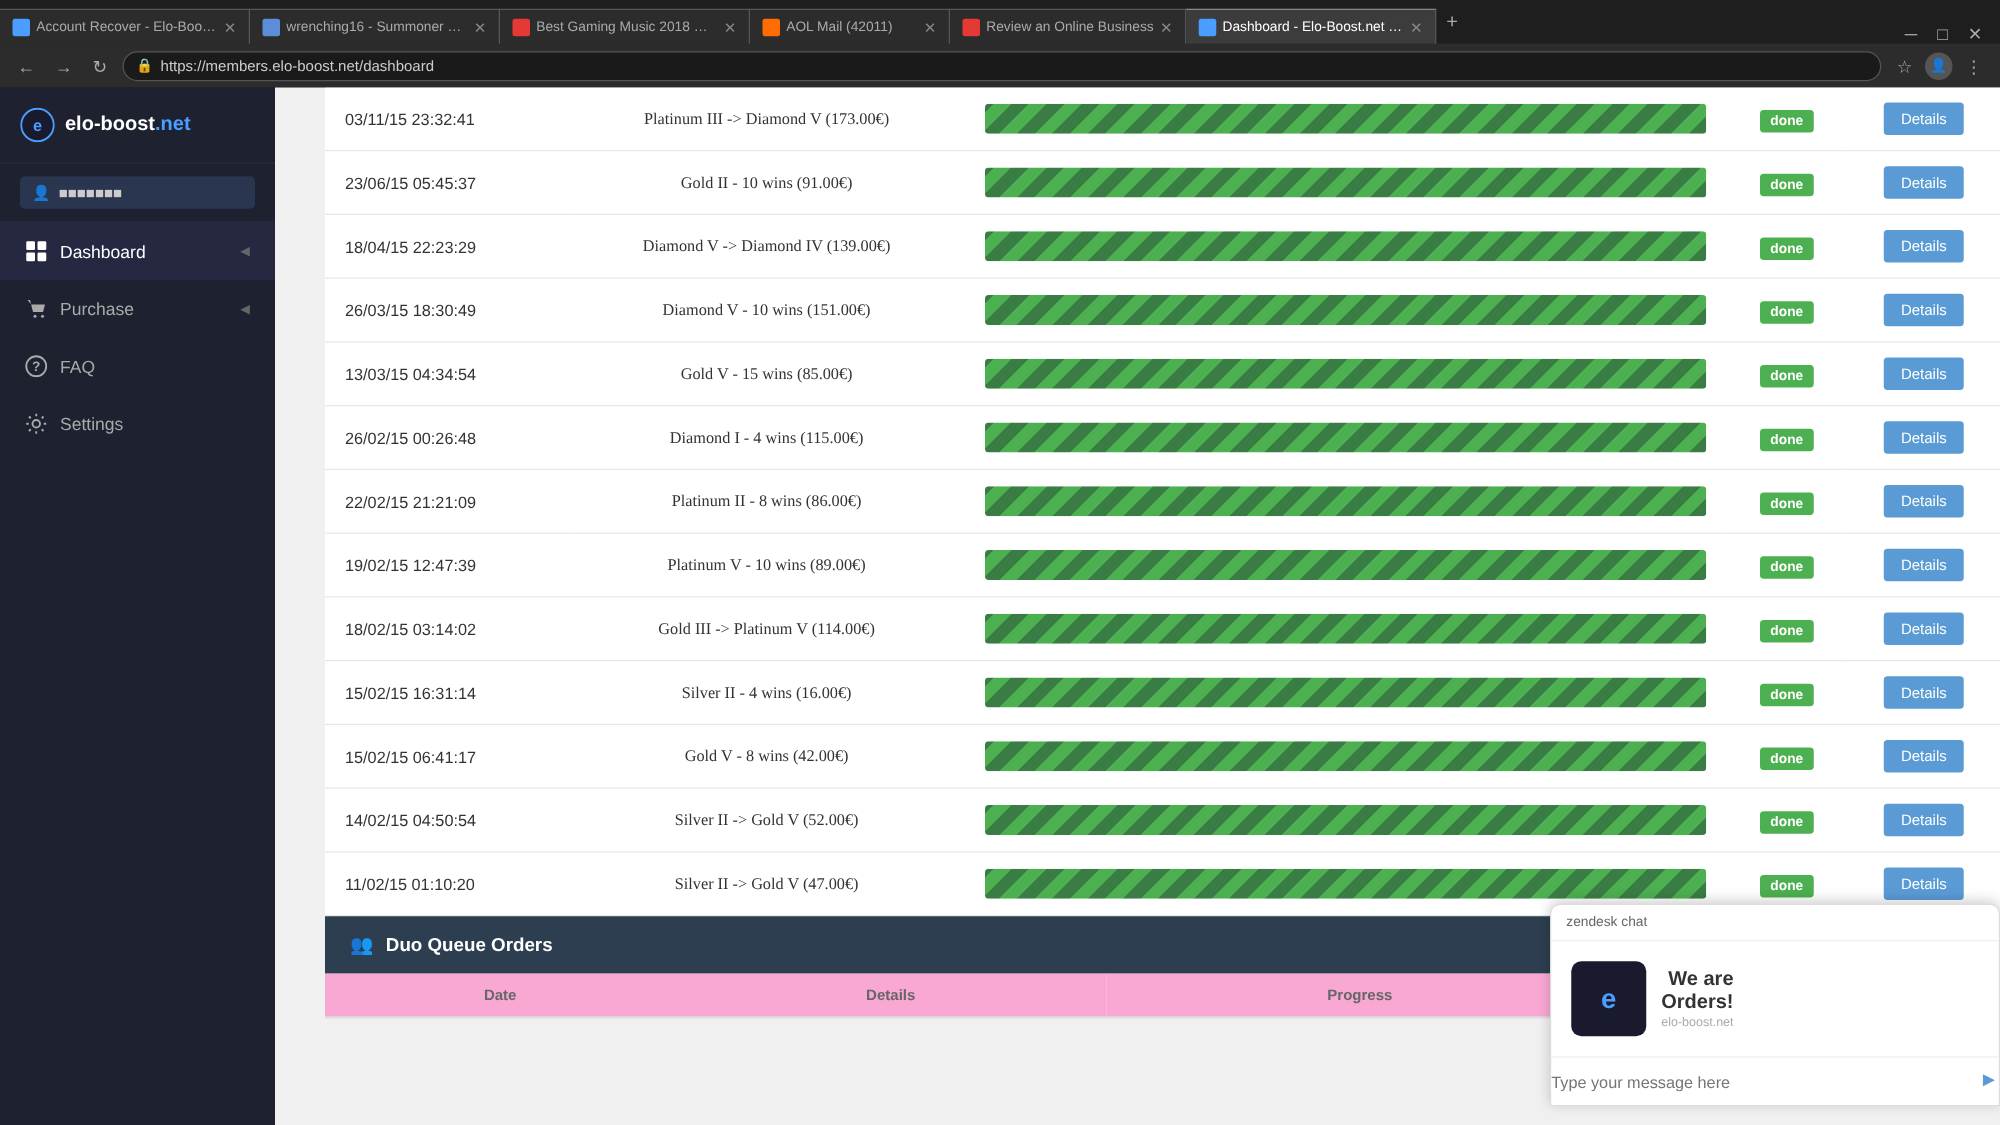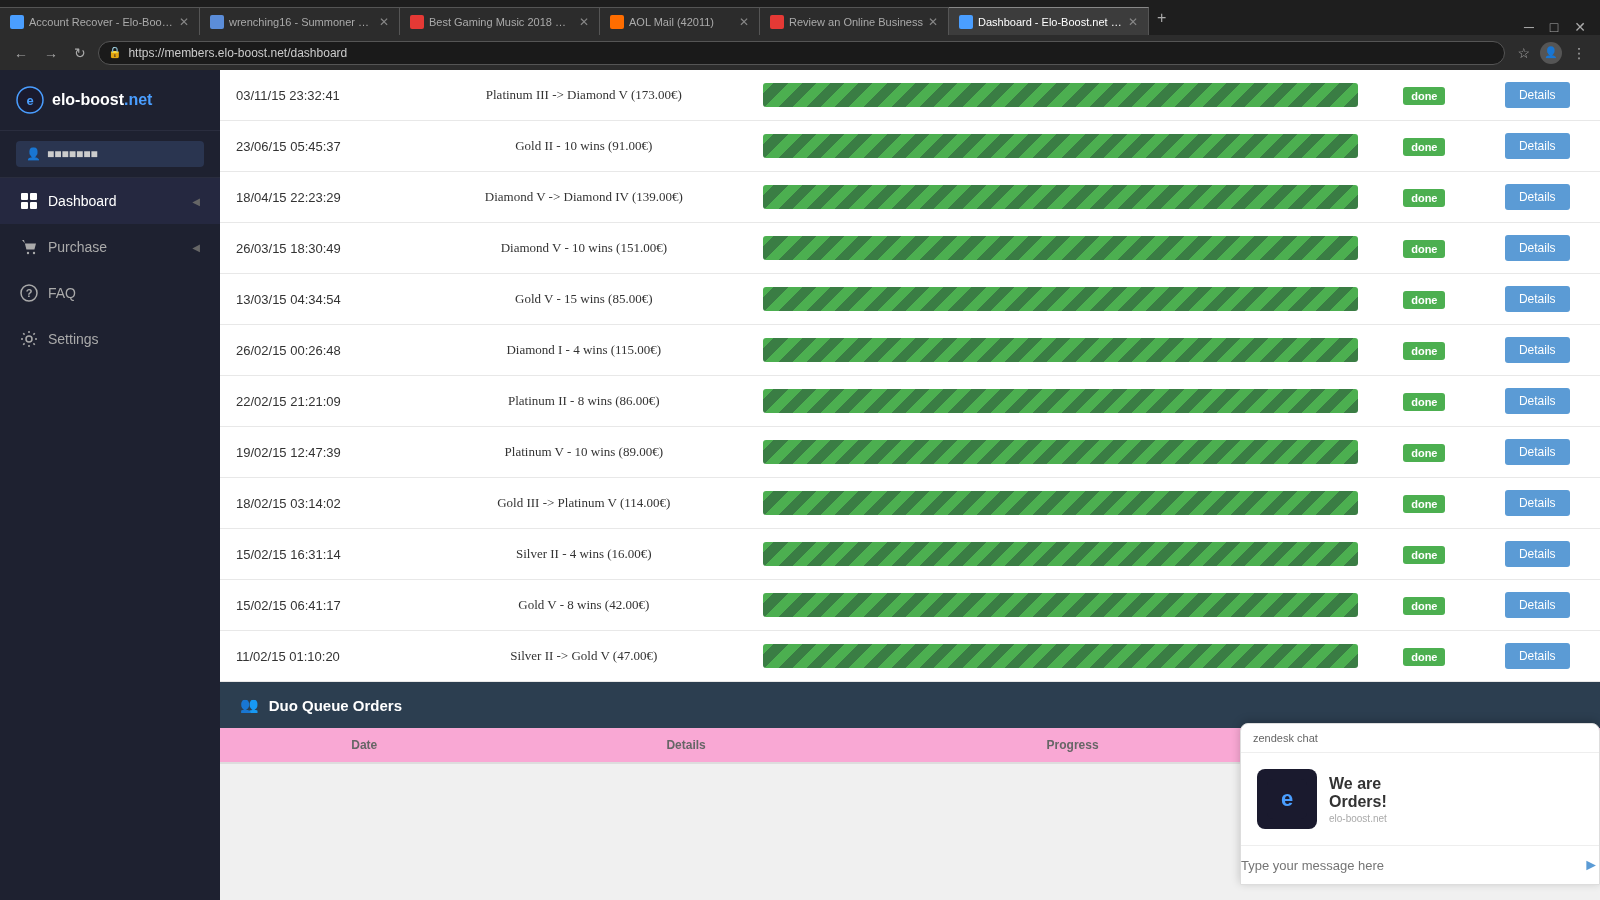--- a/index.html
+++ b/index.html
@@ -30,21 +30,21 @@
     .user-area { padding: 10px 16px; border-bottom: 1px solid #2a2d3e; }
     .user-btn { background: #2a2d3e; border: none; color: #ccc; padding: 6px 12px; border-radius: 4px; cursor: pointer; font-size: 12px; width: 100%; text-align: center; }
 
     .nav-item { display: flex; align-items: center; gap: 10px; padding: 14px 20px; color: #aaa; cursor: pointer; position: relative; }
     .nav-item.active { color: #fff; background: #252840; }
     .nav-icon { width: 18px; height: 18px; flex-shrink: 0; }
     .nav-label { font-size: 14px; }
     .nav-arrow { margin-left: auto; color: #666; font-size: 10px; }
 
     
-    .main-content { flex: 1; background: #f0f0f0; overflow-y: auto; overflow-x: hidden; }
+    .main-content { flex: 1; background: #f0f0f0; overflow-y: auto; overflow-x: hidden; padding-left: 40px; }
 
     
     .orders-table { width: 100%; border-collapse: collapse; background: #fff; }
     .orders-table tr { border-bottom: 1px solid #e8e8e8; }
     .orders-table td { padding: 12px 16px; font-size: 13px; color: #333; vertical-align: middle; }
     .date-cell { color: #555; width: 160px; }
     .details-cell { color: #333; width: 260px; text-align: center; font-family: Liberation Serif, serif; }
     .progress-cell { width: 500px; }
     .status-cell { width: 80px; text-align: center; }
     .action-cell { width: 100px; text-align: center; }
@@ -363,20 +363,35 @@
         </div>
       </td>
       <td class="status-cell">
         <span class="done-badge">done</span>
       </td>
       <td class="action-cell">
         <button class="details-btn">Details</button>
       </td>
     </tr>
           <tr>
+      <td class="date-cell">14/02/15 04:50:54</td>
+      <td class="details-cell">Silver II -&gt; Gold V (52.00€)</td>
+      <td class="progress-cell">
+        <div class="progress-bar-container">
+          <div class="progress-bar-fill"></div>
+        </div>
+      </td>
+      <td class="status-cell">
+        <span class="done-badge">done</span>
+      </td>
+      <td class="action-cell">
+        <button class="details-btn">Details</button>
+      </td>
+    </tr>
+          <tr>
       <td class="date-cell">11/02/15 01:10:20</td>
       <td class="details-cell">Silver II -&gt; Gold V (47.00€)</td>
       <td class="progress-cell">
         <div class="progress-bar-container">
           <div class="progress-bar-fill"></div>
         </div>
       </td>
       <td class="status-cell">
         <span class="done-badge">done</span>
       </td>
@@ -410,21 +425,21 @@
     <span>zendesk chat</span>
   </div>
   <div class="chat-body">
     <div class="chat-logo">
       <svg width="40" height="40" viewBox="0 0 40 40">
         <rect width="40" height="40" rx="6" fill="#1a1a2e"></rect>
         <text x="20" y="27" text-anchor="middle" fill="#4a9eff" font-size="22" font-weight="bold">e</text>
       </svg>
     </div>
     <div>
-      <div style="font-size:16px;font-weight:bold;color:#333;">We are</div>
+      <div style="font-size:16px;font-weight:bold;color:#333;text-align:right;">We are</div>
       <div style="font-size:16px;font-weight:bold;color:#333;">Orders!</div>
       <div style="font-size:10px;color:#aaa;margin-top:2px;">elo-boost.net</div>
     </div>
   </div>
   <div class="chat-input-area">
     <input class="chat-input" type="text" placeholder="Type your message here" style="">
     <span class="chat-send">►</span>
   </div>
 </div>
 

